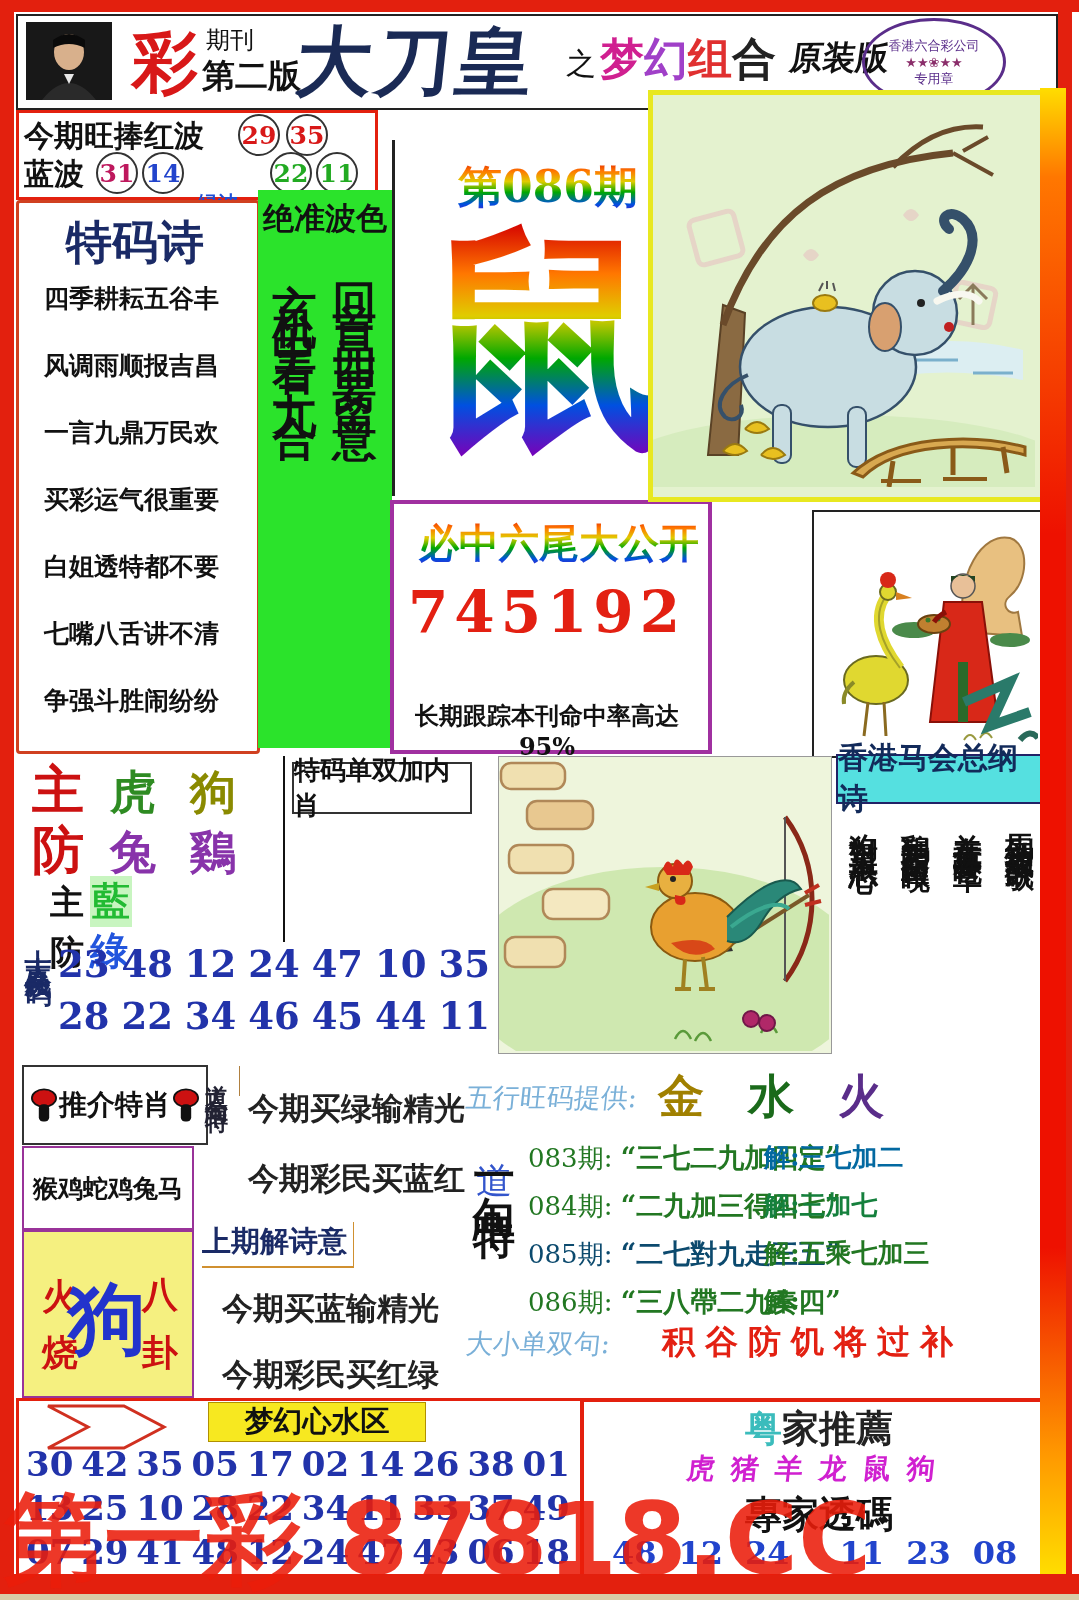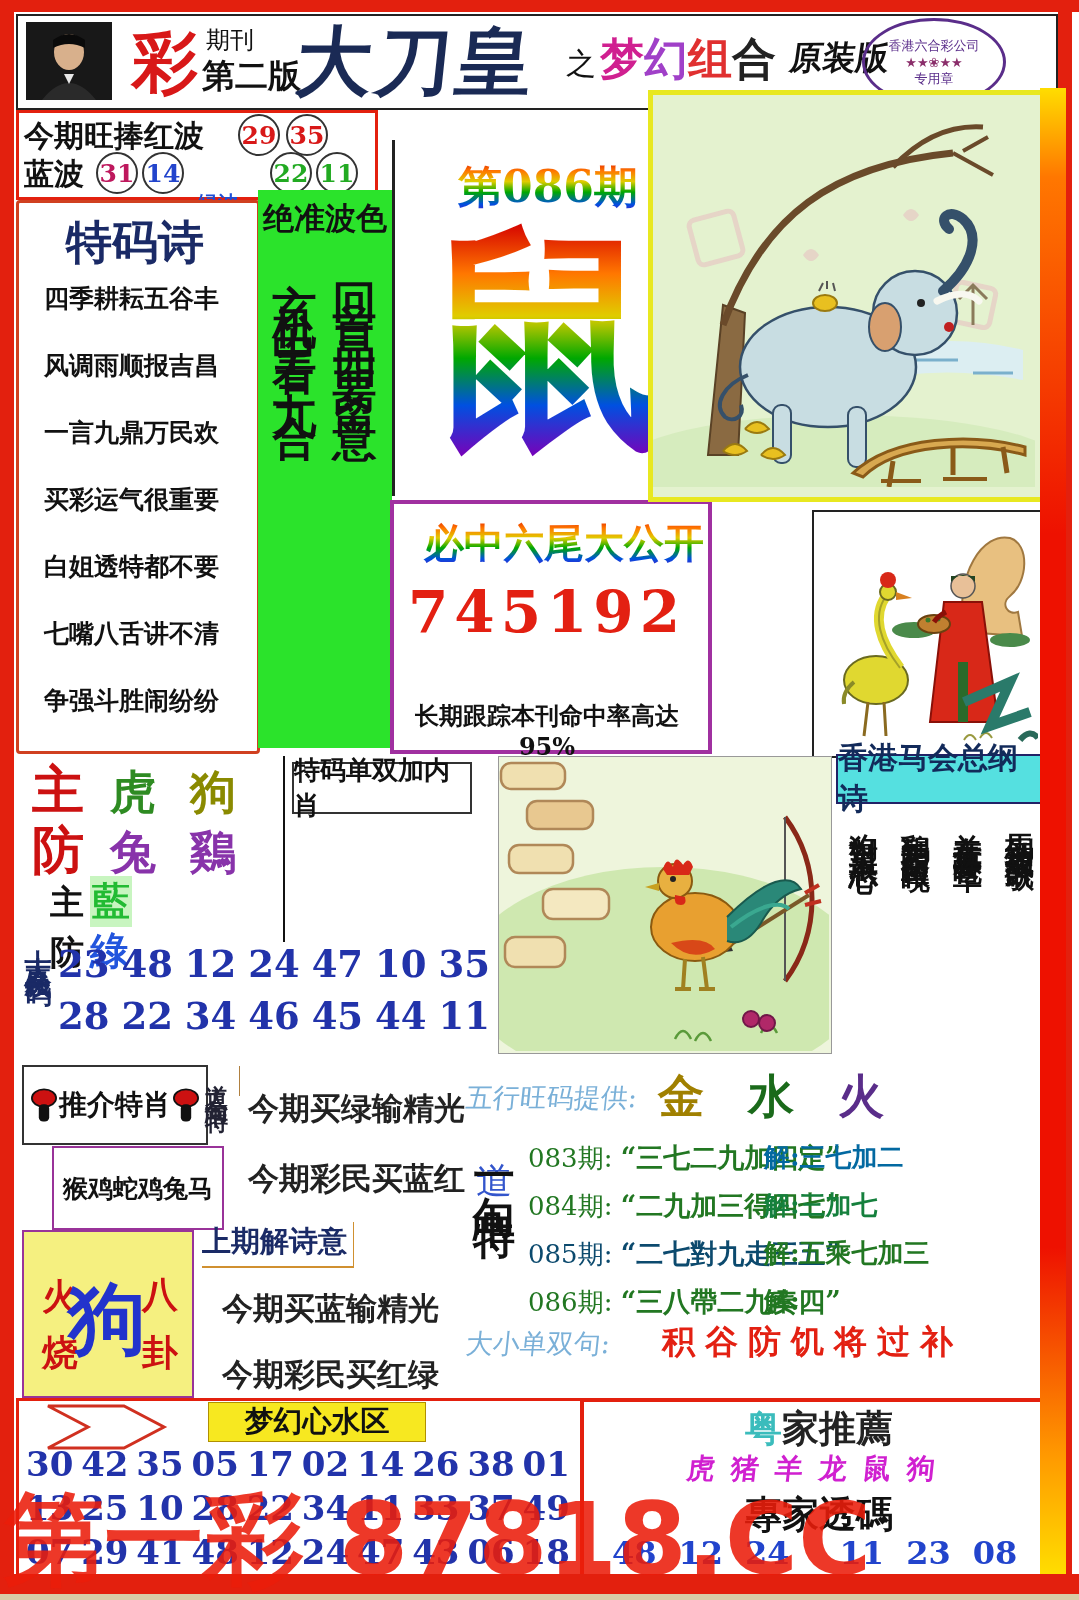--- a/index.html
+++ b/index.html
@@ -73,21 +73,21 @@
   <div class="abs" style="left:258px;top:190px;width:134px;height:558px;background:#2be32b;"></div>
   <div class="abs b" style="left:258px;top:198px;width:134px;text-align:center;font-size:31px;color:#111;">绝准波色</div>
   <div class="abs b vert" style="left:266px;top:248px;font-size:44px;letter-spacing:22px;color:#111;">玄机中看三九合</div>
   <div class="abs b vert" style="left:326px;top:248px;font-size:44px;letter-spacing:22px;color:#111;">回首三四要留意</div>
 
   <div class="abs" style="left:392px;top:140px;width:312px;height:356px;background:#fff;border-left:3px solid #222;"></div>
   <div class="abs b rainbow" style="left:392px;top:158px;width:312px;text-align:center;font-size:44px;">第086期</div>
   <div class="abs b rainbow" style="left:392px;top:222px;width:312px;text-align:center;font-size:235px;line-height:1;">鼠</div>
 
   <div class="abs" style="left:390px;top:500px;width:314px;height:246px;border:4px solid #a030a0;background:#fff;"></div>
-  <div class="abs b rainbow" style="left:407px;top:516px;width:314px;text-align:center;font-size:40px;">必中六尾大公开</div>
+  <div class="abs b rainbow" style="left:390px;top:516px;width:314px;text-align:center;font-size:40px;padding-left:12px;">必中六尾大公开</div>
   <div class="abs b" style="left:390px;top:578px;width:314px;text-align:center;font-size:58px;color:#e32012;letter-spacing:6px;">745192</div>
   <div class="abs b" style="left:390px;top:700px;width:314px;text-align:center;font-size:24px;color:#111;">长期跟踪本刊命中率高达95%</div>
 
   <div class="abs" style="left:648px;top:90px;width:392px;height:402px;border:5px solid #e8e820;background:#e4f2cf;">
     <svg width="382" height="392" viewBox="0 0 382 392">
       <ellipse cx="190" cy="370" rx="220" ry="50" fill="#d6ecbe"></ellipse>
       <rect x="40" y="120" width="46" height="46" rx="6" fill="none" stroke="#e8b8c0" stroke-width="5" opacity="0.5" transform="rotate(-15 63 143)"></rect>
       <rect x="300" y="190" width="40" height="40" rx="6" fill="none" stroke="#e8b8c0" stroke-width="5" opacity="0.5" transform="rotate(12 320 210)"></rect>
       <path d="M150 160 q8-12 16 0 q-8 12 -16 0" fill="#e8b8c0" opacity="0.5"></path>
       <path d="M250 120 q8-12 16 0 q-8 12 -16 0" fill="#e8b8c0" opacity="0.5"></path>
@@ -227,21 +227,21 @@
       <ellipse cx="15" cy="13" rx="14" ry="10" fill="#cc1111" stroke="#111" stroke-width="2"></ellipse>
       <rect x="9" y="20" width="12" height="20" rx="5" fill="#111"></rect>
     </svg>
     <span class="b" style="font-size:28px;color:#111;">推介特肖</span>
     <svg width="26" height="40" viewBox="0 0 30 42">
       <ellipse cx="15" cy="13" rx="14" ry="10" fill="#cc1111" stroke="#111" stroke-width="2"></ellipse>
       <rect x="9" y="20" width="12" height="20" rx="5" fill="#111"></rect>
     </svg>
   </div>
   <div class="abs b" style="left:22px;top:1146px;width:168px;height:80px;border:2px solid #993399;font-size:25px;color:#111;
-              display:flex;align-items:center;justify-content:center;background:#fff;margin-left:30px;">猴鸡蛇鸡兔马</div>
+              display:flex;align-items:center;justify-content:center;background:#fff;">猴鸡蛇鸡兔马</div>
   <div class="abs" style="left:22px;top:1230px;width:168px;height:164px;border:2px solid #993399;background:#f5f080;"></div>
   <div class="abs b vert" style="left:36px;top:1248px;font-size:36px;letter-spacing:56px;color:#cc1111;">火烧</div>
   <div class="abs b" style="left:68px;top:1268px;font-size:78px;color:#2233cc;">狗</div>
   <div class="abs b vert" style="left:136px;top:1248px;font-size:36px;letter-spacing:56px;color:#cc1111;">八卦</div>
 
   <div class="abs b vert" style="left:202px;top:1066px;font-size:23px;letter-spacing:5px;color:#223;border-right:1px solid #b08040;padding-right:6px;">道人二句中特</div>
   <div class="abs b" style="left:248px;top:1088px;font-size:31px;color:#222;">今期买绿输精光</div>
   <div class="abs b" style="left:248px;top:1158px;font-size:31px;color:#222;">今期彩民买蓝红</div>
   <div class="abs b" style="left:202px;top:1222px;font-size:29px;color:#1a2a66;border-bottom:2px solid #d09030;border-right:1px solid #d09030;padding:0 6px 4px 0;">上期解诗意</div>
   <div class="abs b" style="left:222px;top:1288px;font-size:31px;color:#222;">今期买蓝输精光</div>

